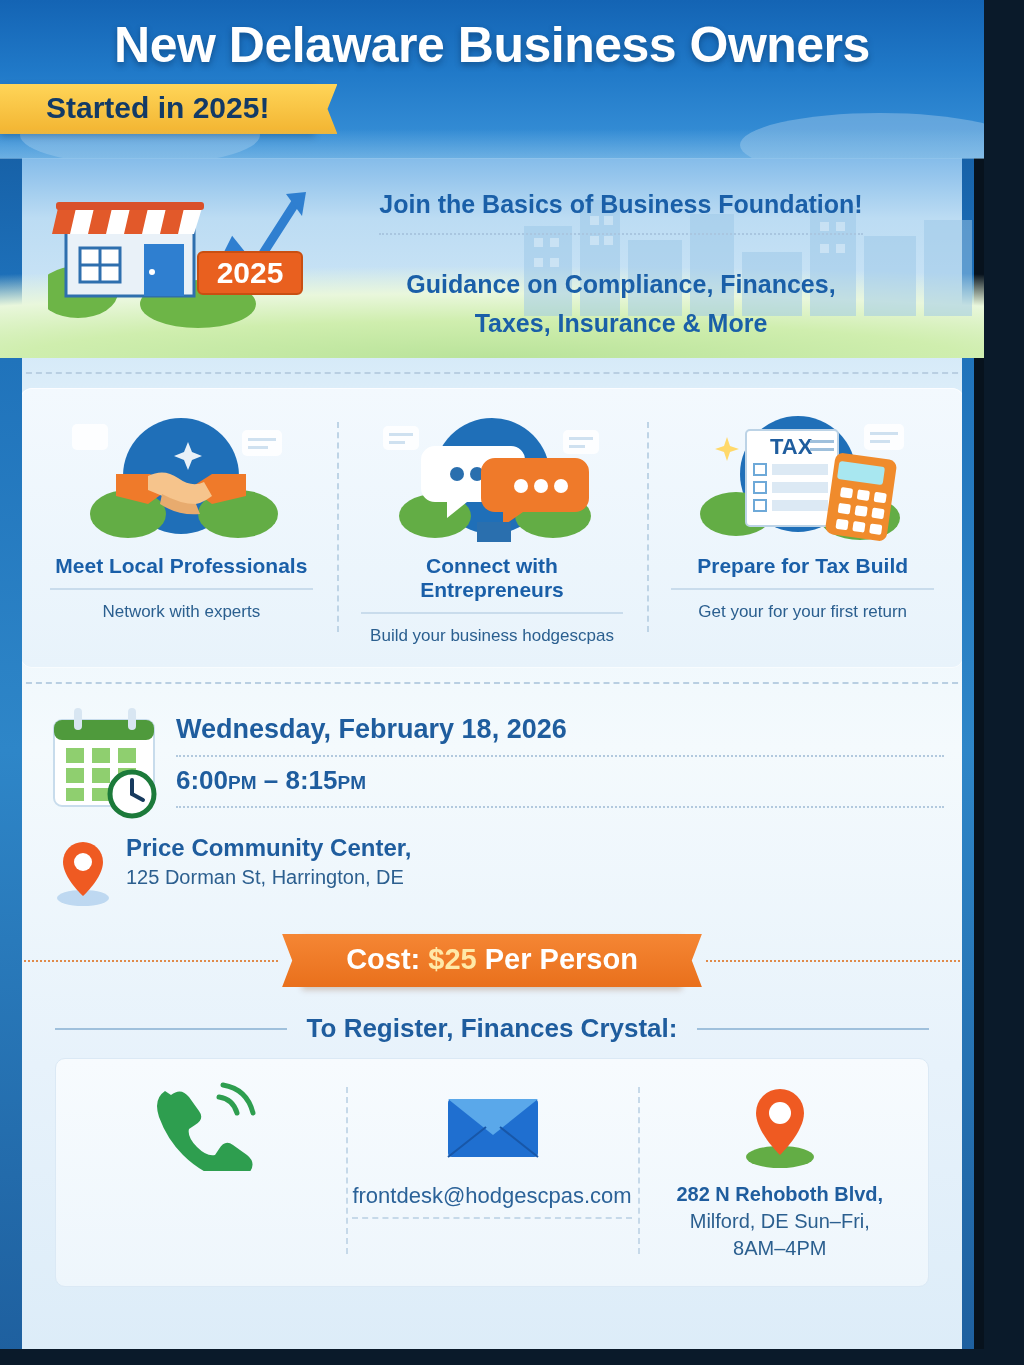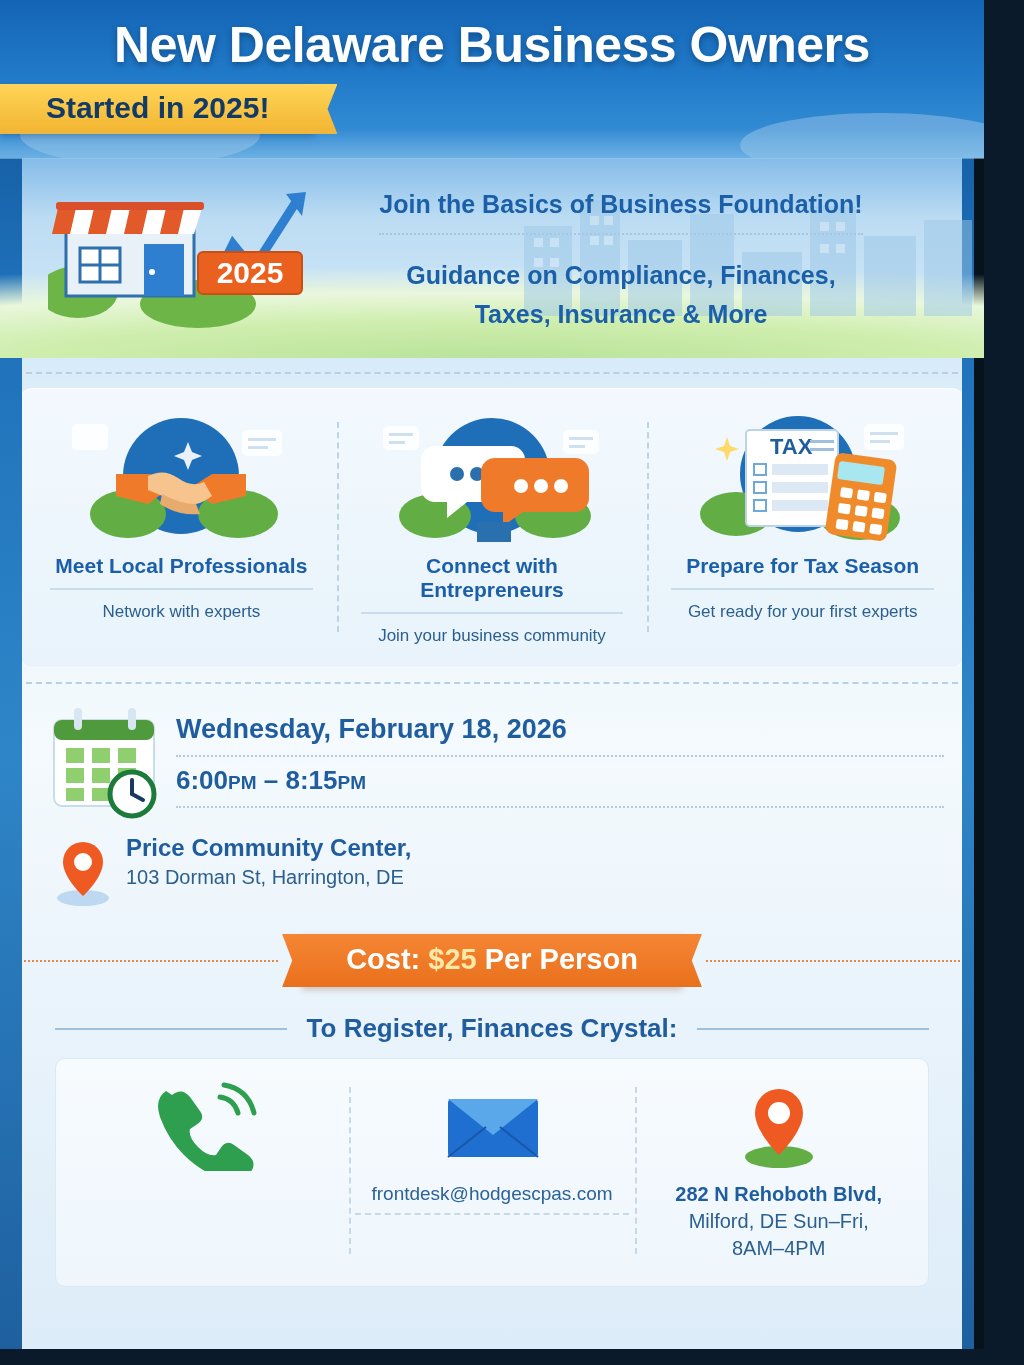--- a/index.html
+++ b/index.html
@@ -78,21 +78,21 @@
   .shop { position: relative; margin-left: 48px; margin-top: 6px; width: 270px; height: 170px; }
   .hero-text {
     position: relative; z-index: 3;
     flex: 1; text-align: center; padding: 32px 60px 0 0;
   }
   .hero-line1 {
     font-size: 25px; font-weight: bold; color: #1a5fa8;
     border-bottom: 2px dotted #a9c6e0; padding-bottom: 14px;
     display:inline-block;
   }
-  .hero-line2 { margin-top: 21px; font-size: 25px; font-weight: bold; color: #1a5fa8; line-height: 1.55; }
+  .hero-line2 { margin-top: 30px; font-size: 25px; font-weight: bold; color: #1a5fa8; line-height: 1.55; }
 
   
   .dot-div { border-top: 2px dashed #b9cfe2; margin: 14px 16px; }
 
   
   .benefits {
     margin: 8px 20px 0;
     background: linear-gradient(180deg,#f3f9fe,#e8f3fb);
     border-radius: 12px;
     display: flex;
@@ -149,21 +149,21 @@
     border: 1px solid #dbe9f5;
     border-radius: 10px;
     display:flex; padding: 20px 6px 24px;
   }
   .contact{ flex:1; text-align:center; position:relative; padding: 0 6px;}
   .contact + .contact::before{
     content:""; position:absolute; left:0; top:8px; bottom:8px; border-left: 2px dashed #c6d9e9;
   }
   .c-art{ height: 92px; display:flex; align-items:center; justify-content:center; }
   .c-text{ font-size: 20px; color:#1f5d9e; font-weight: bold; margin-top: 10px; line-height:1.35;}
-  .c-text.email{ font-size: 19px; font-weight: normal; color:#2b6298; padding-bottom:6px; border-bottom:2px dashed #c6d9e9;}
+  .c-text.email{ font-size: 22px; font-weight: normal; color:#2b6298; padding-bottom:6px; border-bottom:2px dashed #c6d9e9;}
   .c-text.addr{ font-weight: normal; color:#2b5f8f; }
   .c-text.addr .l1{ font-weight:bold; color:#1f5d9e; display:block; }
   .bottom-fade{ position:absolute; left:0; right:0; bottom:0; height:16px; background:#0a1a2a; }
 </style>
 </head>
 <body>
 
 <div class="poster">
 
   <div class="edge-l"></div>
@@ -295,21 +295,21 @@
             <circle cx="100" cy="72" r="7" fill="#2a6fae"></circle>
             <circle cx="120" cy="72" r="7" fill="#2a6fae"></circle>
           <path d="M118 56 h80 a14 14 0 0 1 14 14 v26 a14 14 0 0 1 -14 14 h-52 l-20 14 v-14 h-8 a14 14 0 0 1 -14 -14 v-26 a14 14 0 0 1 14 -14 z" fill="#ef7a2a"></path>
           <circle cx="144" cy="84" r="7" fill="#ffffff"></circle>
             <circle cx="164" cy="84" r="7" fill="#ffffff"></circle>
             <circle cx="184" cy="84" r="7" fill="#ffffff"></circle>
           <path d="M100 120 h34 v20 h-34 z" fill="#2a6fae"></path>
         </svg>
       </div>
       <div class="b-title">Connect with Entrepreneurs</div>
-      <div class="b-sub">Join your business community</div>
+      <div class="b-sub">Build your business hodgescpas</div>
     </div>
 
     <div class="benefit">
       <div class="b-art">
         <svg viewBox="0 0 230 148" width="230" height="148">
           <rect x="176" y="22" width="40" height="26" rx="5" fill="#ffffff" opacity=".85"></rect>
           <rect x="182" y="30" width="28" height="3" fill="#cfe1f0"></rect>
             <rect x="182" y="38" width="20" height="3" fill="#cfe1f0"></rect>
           <circle cx="110" cy="72" r="58" fill="#1f6fb8"></circle>
           <ellipse cx="48" cy="112" rx="36" ry="22" fill="#63ad45"></ellipse>
@@ -337,22 +337,22 @@
             <rect x="150" y="104" width="12" height="10" rx="2"></rect>
               <rect x="167" y="104" width="12" height="10" rx="2"></rect>
               <rect x="184" y="104" width="12" height="10" rx="2"></rect>
             <rect x="150" y="120" width="12" height="10" rx="2"></rect>
               <rect x="167" y="120" width="12" height="10" rx="2"></rect>
               <rect x="184" y="120" width="12" height="10" rx="2"></rect>
           </g>
           <path d="M36 44 l3 -9 3 9 9 3 -9 3 -3 9 -3 -9 -9 -3 z" fill="#ffd96a"></path>
         </svg>
       </div>
-      <div class="b-title">Prepare for Tax Season</div>
-      <div class="b-sub">Get ready for your first experts</div>
+      <div class="b-title">Prepare for Tax Build</div>
+      <div class="b-sub">Get your for your first return</div>
     </div>
   </div>
 
   <div class="dot-div"></div>
 
   <div class="details">
     <div class="det-row">
       <div class="cal-art">
         <svg viewBox="0 0 132 118" width="132" height="118">
           <rect x="14" y="18" width="100" height="86" rx="8" fill="#ffffff" stroke="#c8dcec" stroke-width="2"></rect>
@@ -387,21 +387,21 @@
     <div class="loc-row">
       <div class="pin-art">
         <svg viewBox="0 0 86 74" width="86" height="74">
           <ellipse cx="43" cy="64" rx="26" ry="8" fill="#2f7fd0" opacity=".25"></ellipse>
           <path d="M43 8 a20 20 0 0 1 20 20 c0 16 -20 34 -20 34 s-20 -18 -20 -34 a20 20 0 0 1 20 -20 z" fill="#ef5a22"></path>
           <circle cx="43" cy="28" r="9" fill="#ffffff"></circle>
         </svg>
       </div>
       <div>
         <div class="loc-name">Price Community Center,</div>
-        <div class="loc-addr">103 Dorman St, Harrington, DE</div>
+        <div class="loc-addr">125 Dorman St, Harrington, DE</div>
       </div>
     </div>
   </div>
 
   <div class="cost-wrap">
     <div class="cost-dash"></div>
     <div class="cost">
       <span>Cost: </span><span class="amt">$25</span><span> Per Person</span>
     </div>
     <div class="cost-dash"></div>

